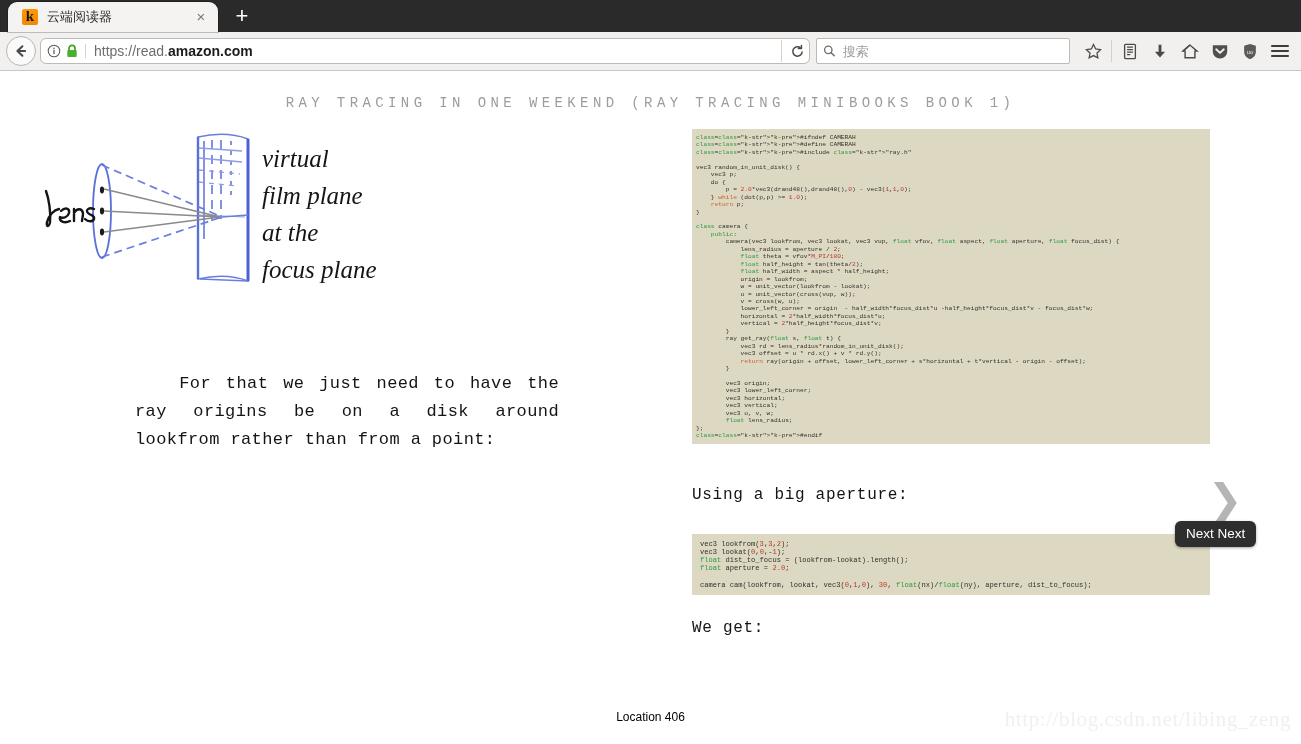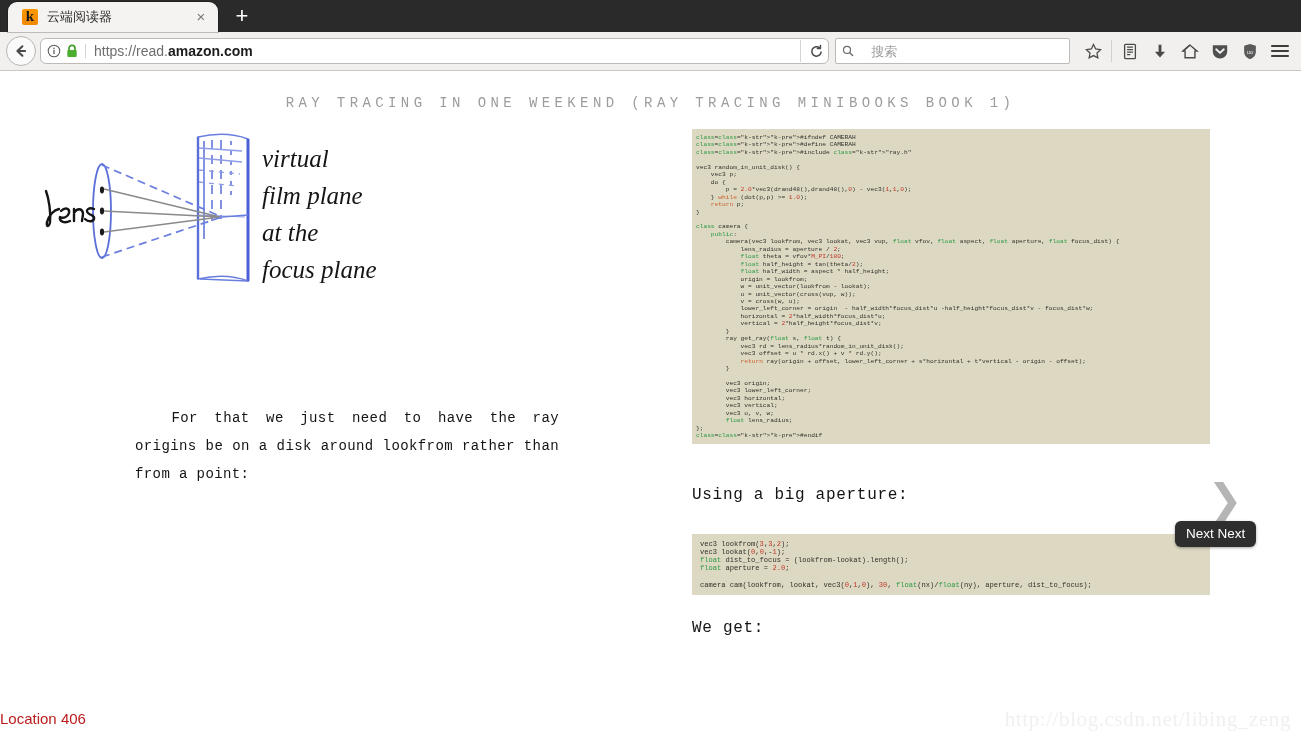--- a/index.html
+++ b/index.html
@@ -117,29 +117,29 @@
   }
   .urlbar .ident { display: flex; align-items: center; gap: 5px; padding-right: 7px;
                    border-right: 1px solid #d6d3d0; margin-right: 8px; }
   .urlbar .urltext { font-size: 14px; color: #6d6d6d; white-space: nowrap; overflow: hidden;
                      font-family: "Liberation Sans", sans-serif; }
   .urlbar .urltext b { color: #1c1c1c; font-weight: 700; }
   .urlbar .reload { margin-left: auto; padding-left: 8px; border-left: 1px solid #d6d3d0;
                     display:flex; align-items:center; height:22px; cursor:pointer; }
 
   .searchbar {
-    width: 235px;
+    width: 254px;
     height: 26px;
     background: #ffffff;
     border: 1px solid #bdbab7;
     border-radius: 2px;
     display: flex;
     align-items: center;
     padding: 0 6px;
-    gap: 17px;
+    gap: 7px;
     margin-right: 8px;
   }
   .searchbar input {
     border: 0; outline: 0;
     font-size: 13px;
     color: #333;
     background: transparent;
     width: 100%;
     font-family: "Liberation Sans", sans-serif;
   }
@@ -171,26 +171,26 @@
   .col { position: relative; }
   .col-left  { width: 650px; padding: 0 46px 0 40px; }
   .col-right { width: 600px; padding: 0 40px 0 42px; }
 
   
   .figure { width: 100%; height: 175px; position: relative; }
   .figure svg { display: block; }
 
   .body-text {
     font-family: "Liberation Mono", monospace;
-    font-size: 14px;
+    font-size: 17px;
     line-height: 28px;
     color: #141414;
     text-align: justify;
     text-indent: 2.6em;
-    margin-top: 100px;
+    margin-top: 66px;
     padding: 0 45px 0 95px;
     letter-spacing: .4px;
   }
 
   .subhead {
     font-family: "Liberation Mono", monospace;
     font-size: 16px;
     color: #141414;
     letter-spacing: .7px;
   }
@@ -238,23 +238,23 @@
     white-space: nowrap;
     box-shadow: 0 1px 3px rgba(0,0,0,.35);
   }
 
   .footer {
     position: absolute;
     left: 0; right: 0; bottom: 12px;
     height: 22px;
   }
   .location {
-    text-align: left;
-    font-size: 15px;
-    color: #b91c1c;
+    text-align: center;
+    font-size: 12px;
+    color: #000000;
   }
   .watermark {
     position: absolute;
     right: 10px; bottom: 0px;
     font-family: "Liberation Serif", serif;
     font-size: 21px;
     letter-spacing: .6px;
     color: #f0f0f0;
     white-space: nowrap;
   }

